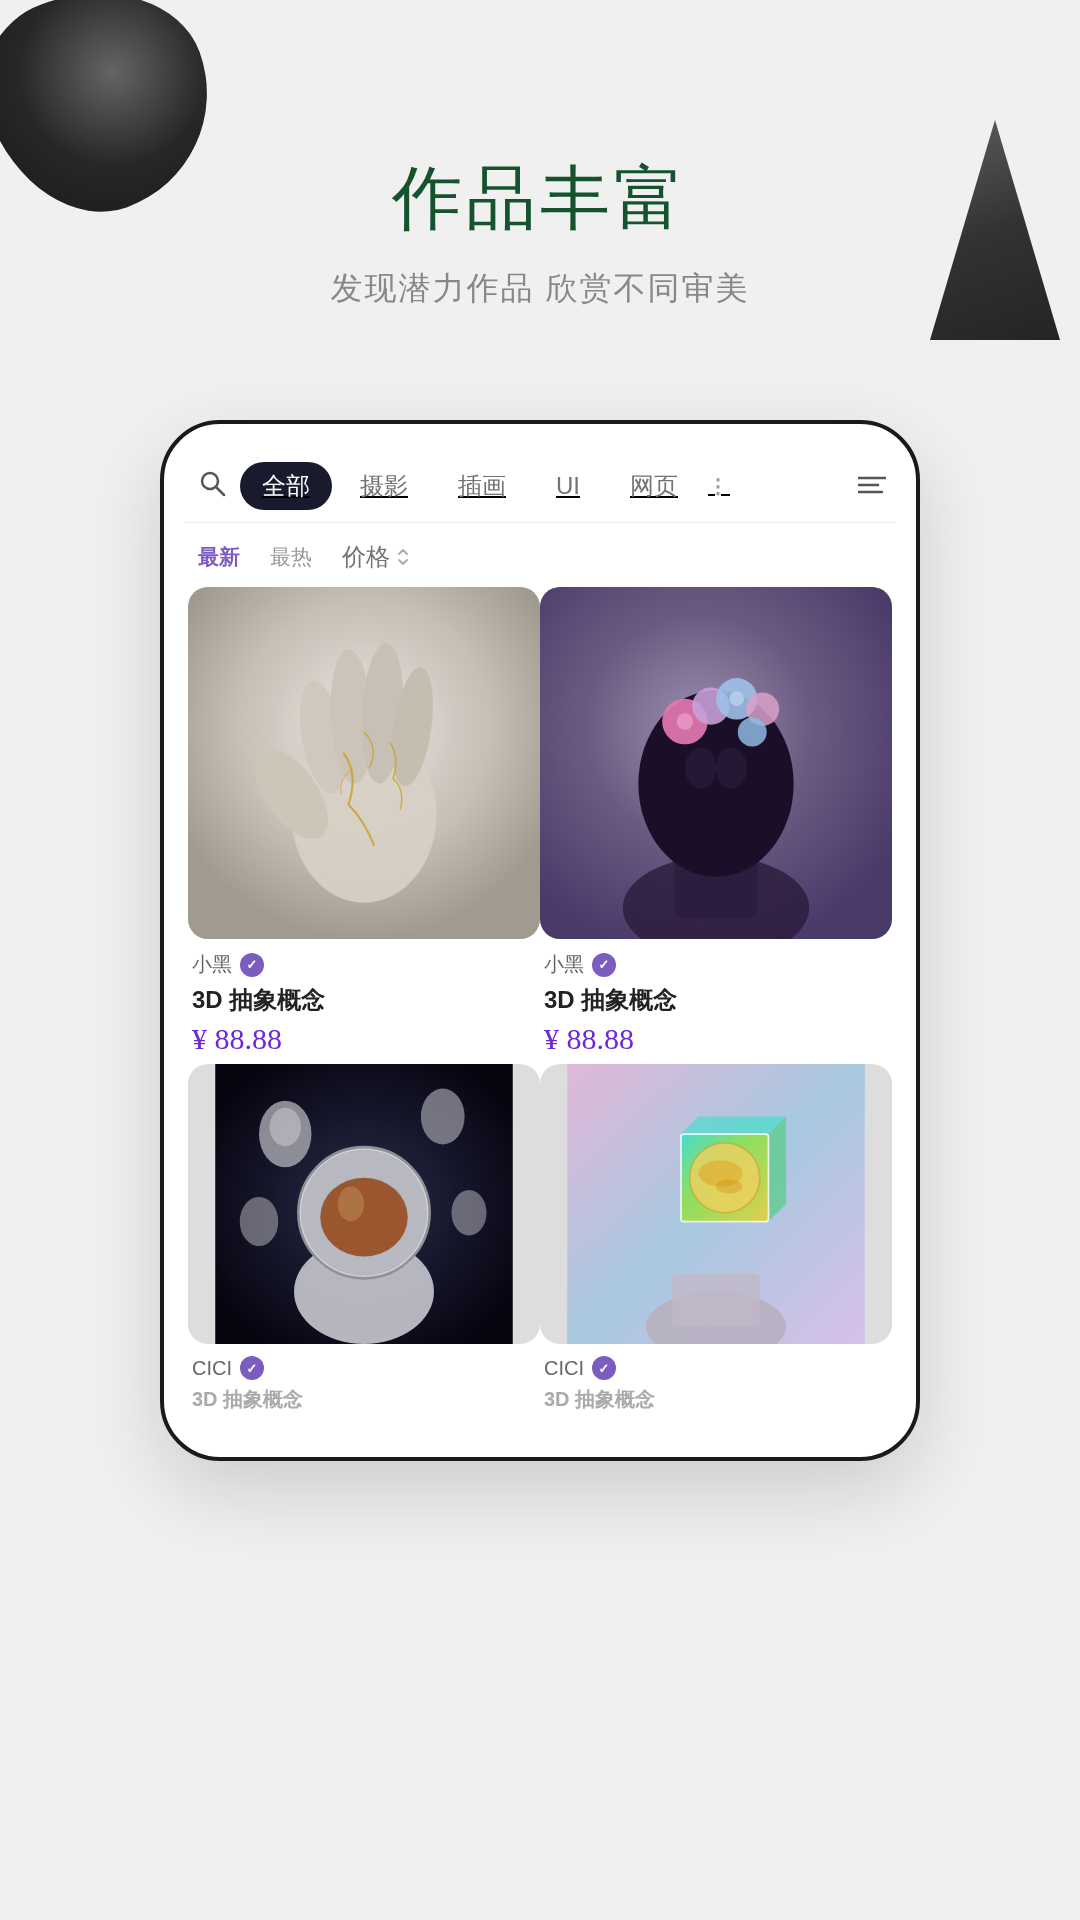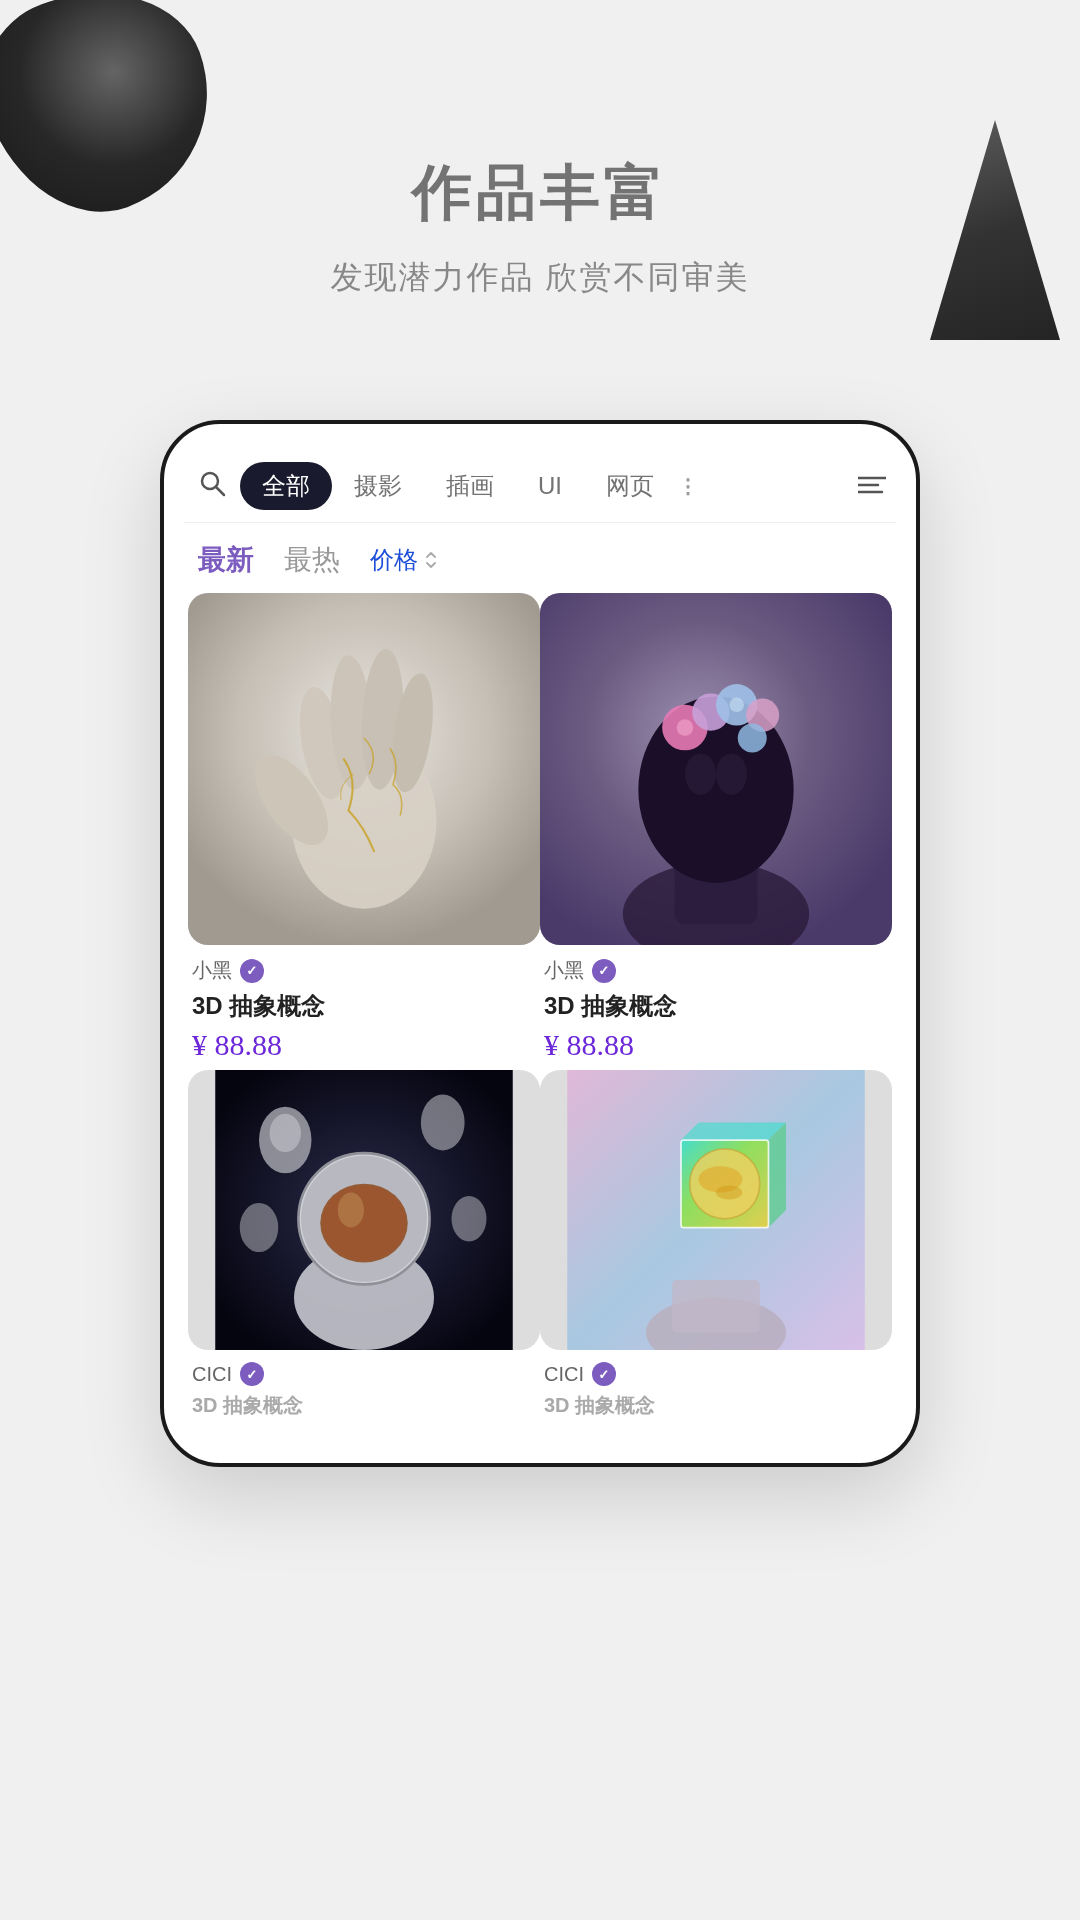--- a/index.html
+++ b/index.html
@@ -41,23 +41,23 @@
     
     .hero-section {
       position: absolute;
       top: 160px;
       left: 0;
       right: 0;
       text-align: center;
     }
 
     .hero-title {
-      font-size: 60px;
-      font-weight: 700;
-      color: #737373;
+      font-size: 70px;
+      font-weight: 400;
+      color: #14532d;
       letter-spacing: 4px;
       line-height: 1.1;
     }
 
     .hero-subtitle {
       font-size: 32px;
       color: #888;
       margin-top: 30px;
       letter-spacing: 2px;
       font-weight: 400;
@@ -93,21 +93,23 @@
     .nav-search-icon {
       font-size: 26px;
       color: #555;
       cursor: pointer;
       padding: 4px;
     }
 
     .nav-tabs {
       display: flex;
       align-items: center;
+      gap: 6px;
       flex: 1;
+      text-decoration: underline;
     }
 
     .nav-tab {
       padding: 8px 22px;
       border-radius: 30px;
       font-size: 24px;
       cursor: pointer;
       white-space: nowrap;
       color: #737373;
       font-weight: 400;
@@ -134,36 +136,36 @@
 
     
     .filter-bar {
       display: flex;
       align-items: center;
       padding: 18px 14px 14px;
       gap: 30px;
     }
 
     .filter-item {
-      font-size: 28px;
+      font-size: 21px;
       color: #999;
       cursor: pointer;
     }
 
     .filter-item.active {
       color: #7c5cbf;
       font-weight: 600;
     }
 
     .filter-price {
       display: flex;
       align-items: center;
       gap: 4px;
       font-size: 24px;
-      color: #1d4ed8;
+      color: #737373;
       cursor: pointer;
     }
 
     
     .product-grid {
       display: grid;
       grid-template-columns: 1fr 1fr;
       padding: 0 4px;
     }
 

